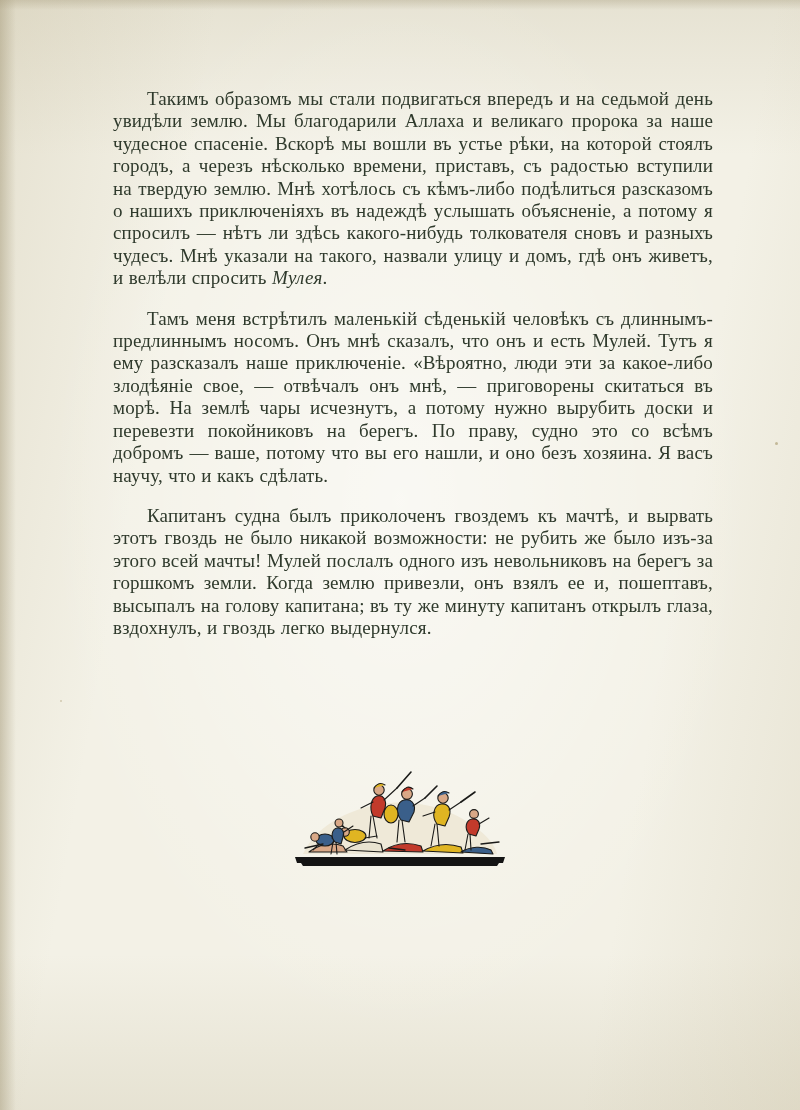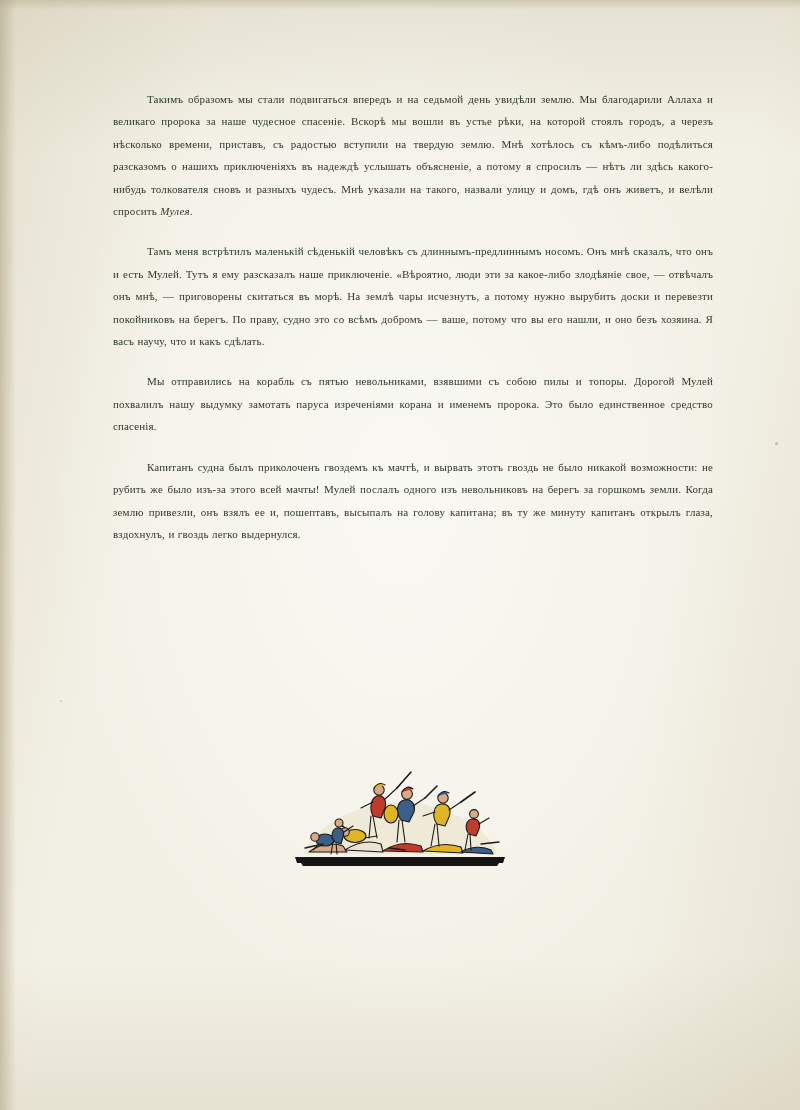--- a/index.html
+++ b/index.html
@@ -47,21 +47,21 @@
   .text-block {
     position: absolute;
     left: 113px;
     top: 88px;
     width: 600px;
   }
   p.para {
     margin: 0 0 0 0;
     text-align: justify;
     text-justify: inter-word;
-    font-size: 11px;
+    font-size: 19px;
     line-height: 22.4px;
     color: #2f3a2c;
     text-indent: 34px;
     letter-spacing: 0.15px;
     word-spacing: 0.5px;
   }
   p.para + p.para {
     margin-top: 18px;
   }
   .ital {
@@ -94,21 +94,20 @@
 <div class="page">
   <div class="paper-texture"></div>
   <div class="edge-left"></div>
   <div class="edge-top"></div>
   <div class="speck s1"></div>
   <div class="speck s2"></div>
 
   <div class="text-block">
     <p class="para">Такимъ образомъ мы стали подвигаться впередъ и на седьмой день увидѣли землю. Мы благодарили Аллаха и великаго пророка за наше чудесное спасеніе. Вскорѣ мы вошли въ устье рѣки, на которой стоялъ городъ, а черезъ нѣсколько времени, приставъ, съ радостью вступили на твердую землю. Мнѣ хотѣлось съ кѣмъ-либо подѣлиться разсказомъ о нашихъ приключеніяхъ въ надеждѣ услышать объясненіе, а потому я спросилъ — нѣтъ ли здѣсь какого-нибудь толкователя сновъ и разныхъ чудесъ. Мнѣ указали на такого, назвали улицу и домъ, гдѣ онъ живетъ, и велѣли спросить <span class="ital">Мулея</span>.</p>
     <p class="para">Тамъ меня встрѣтилъ маленькій сѣденькій человѣкъ съ длиннымъ-предлиннымъ носомъ. Онъ мнѣ сказалъ, что онъ и есть Мулей. Тутъ я ему разсказалъ наше приключеніе. «Вѣроятно, люди эти за какое-либо злодѣяніе свое, — отвѣчалъ онъ мнѣ, — приговорены скитаться въ морѣ. На землѣ чары исчезнутъ, а потому нужно вырубить доски и перевезти покойниковъ на берегъ. По праву, судно это со всѣмъ добромъ — ваше, потому что вы его нашли, и оно безъ хозяина. Я васъ научу, что и какъ сдѣлать.</p>
-    <p class="para">Мы отправились на корабль съ пятью невольниками, взявшими съ собою пилы и топоры. Дорогой Мулей похвалилъ нашу выдумку замотать паруса изреченіями корана и именемъ пророка. Это было единственное средство спасенія.</p>
     <p class="para">Капитанъ судна былъ приколоченъ гвоздемъ къ мачтѣ, и вырвать этотъ гвоздь не было никакой возможности: не рубить же было изъ-за этого всей мачты! Мулей послалъ одного изъ невольниковъ на берегъ за горшкомъ земли. Когда землю привезли, онъ взялъ ее и, пошептавъ, высыпалъ на голову капитана; въ ту же минуту капитанъ открылъ глаза, вздохнулъ, и гвоздь легко выдернулся.</p>
   </div>
 
   <div class="vignette">
     <svg viewBox="0 0 230 112" width="230" height="112" xmlns="http://www.w3.org/2000/svg">
       <g stroke="#1a1a18" stroke-width="1.1" stroke-linecap="round" stroke-linejoin="round">
 
         <path d="M18 96 C30 70 60 52 96 46 C132 40 170 52 194 72 C204 80 210 88 212 96 Z" fill="#efe9d8" stroke="none"></path>
 
         <path d="M24 94 C34 86 48 84 58 88 L62 94 Z" fill="#d9a887"></path>

